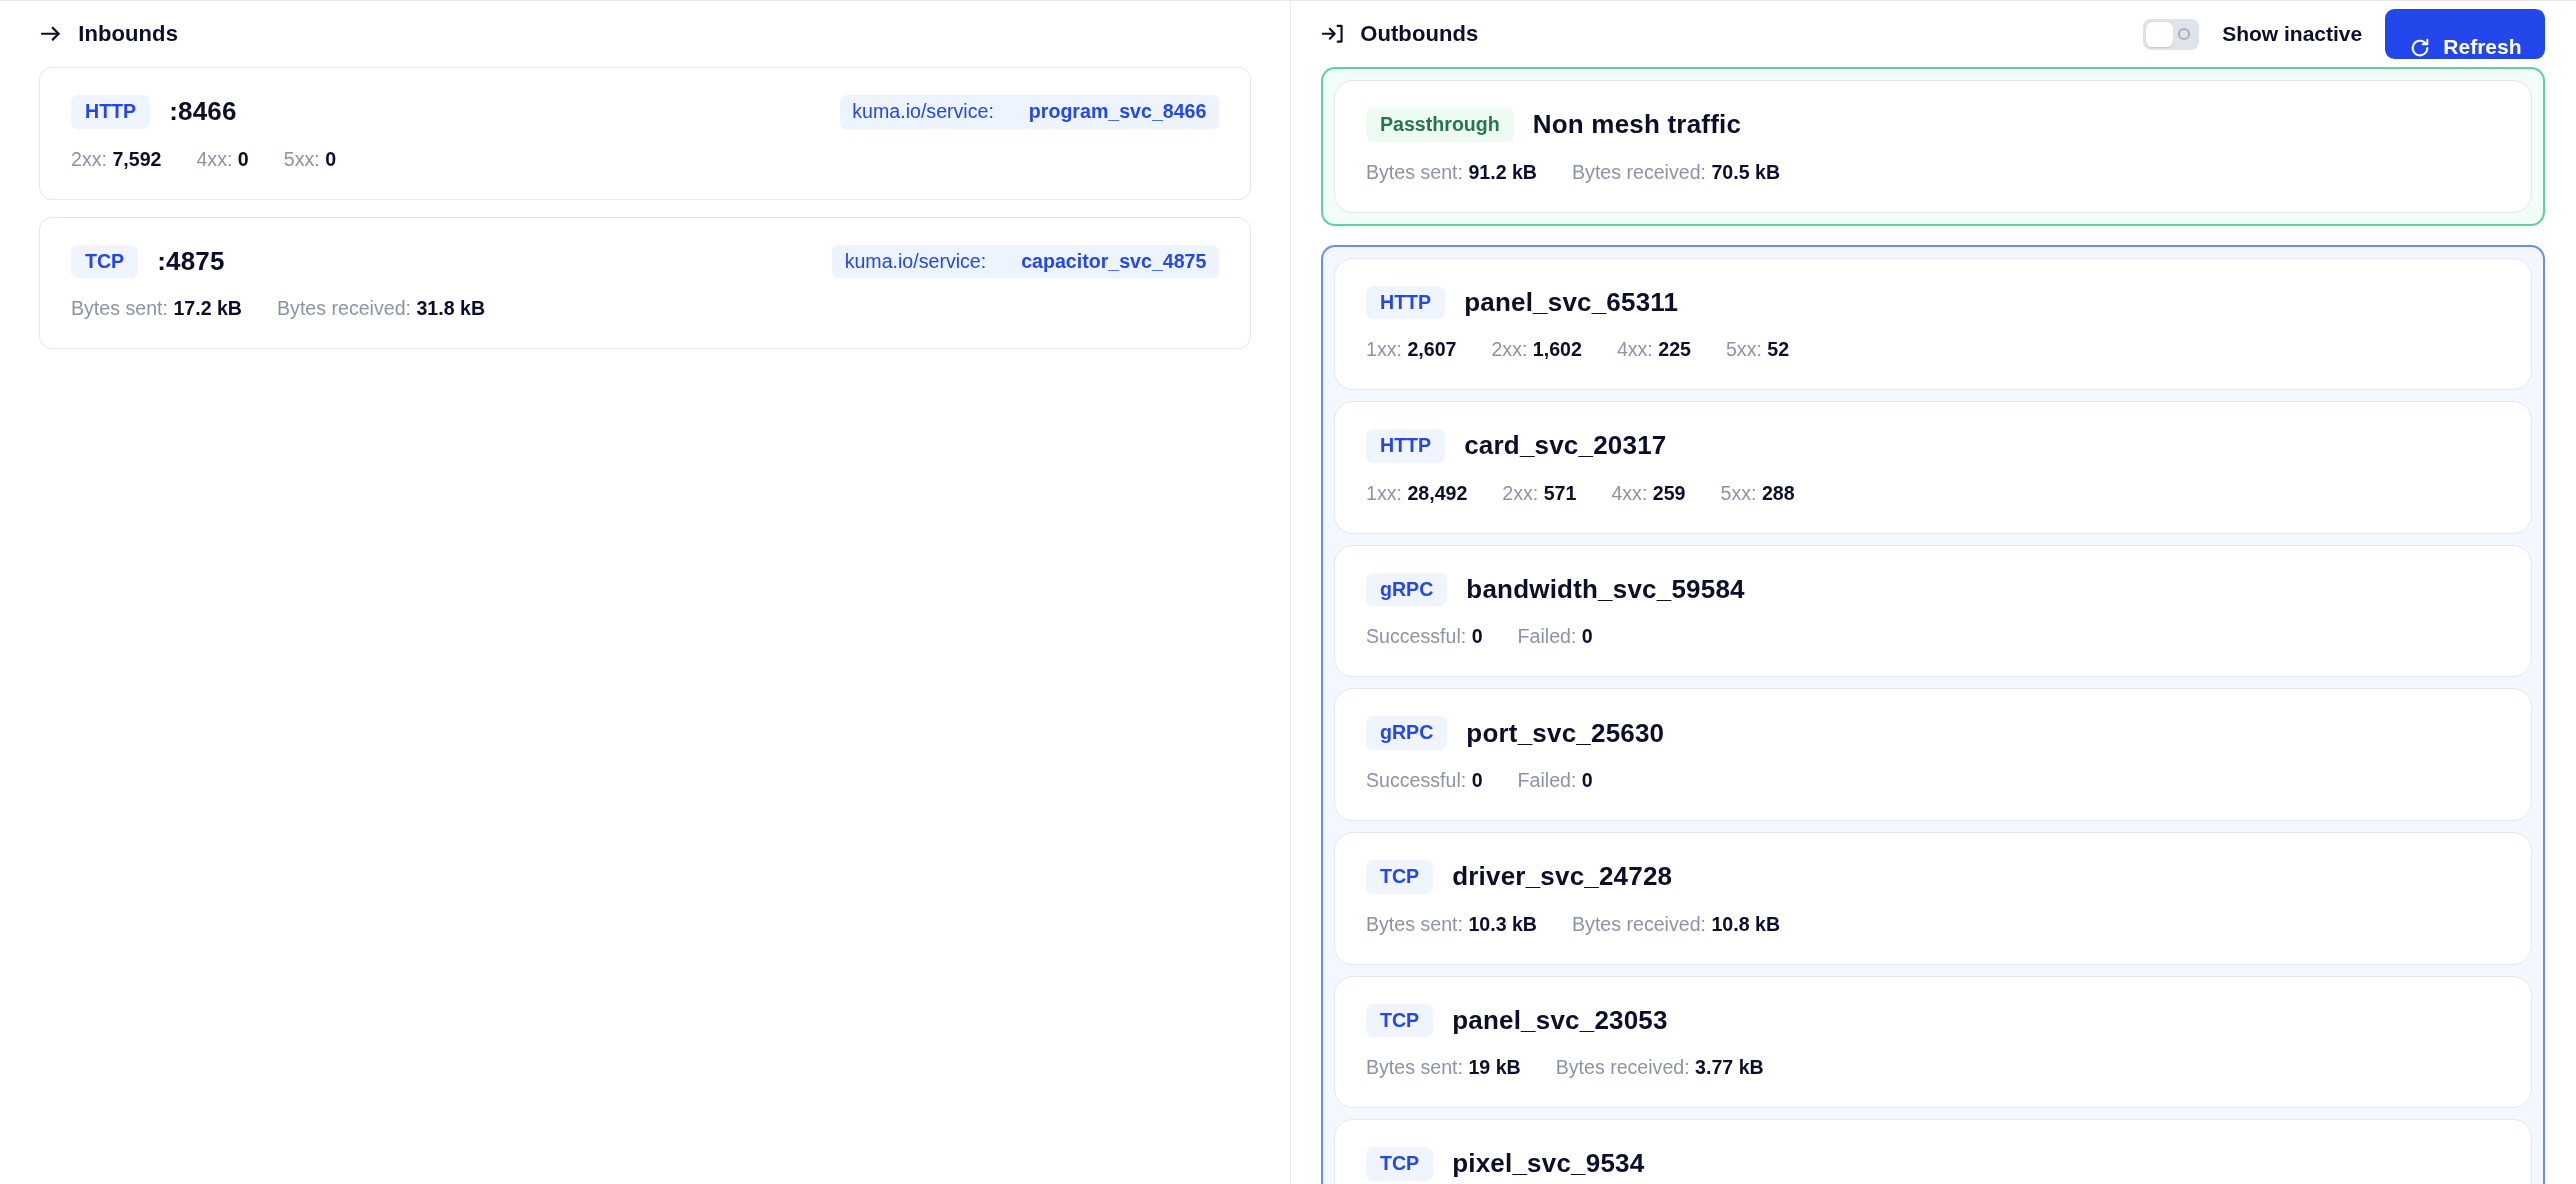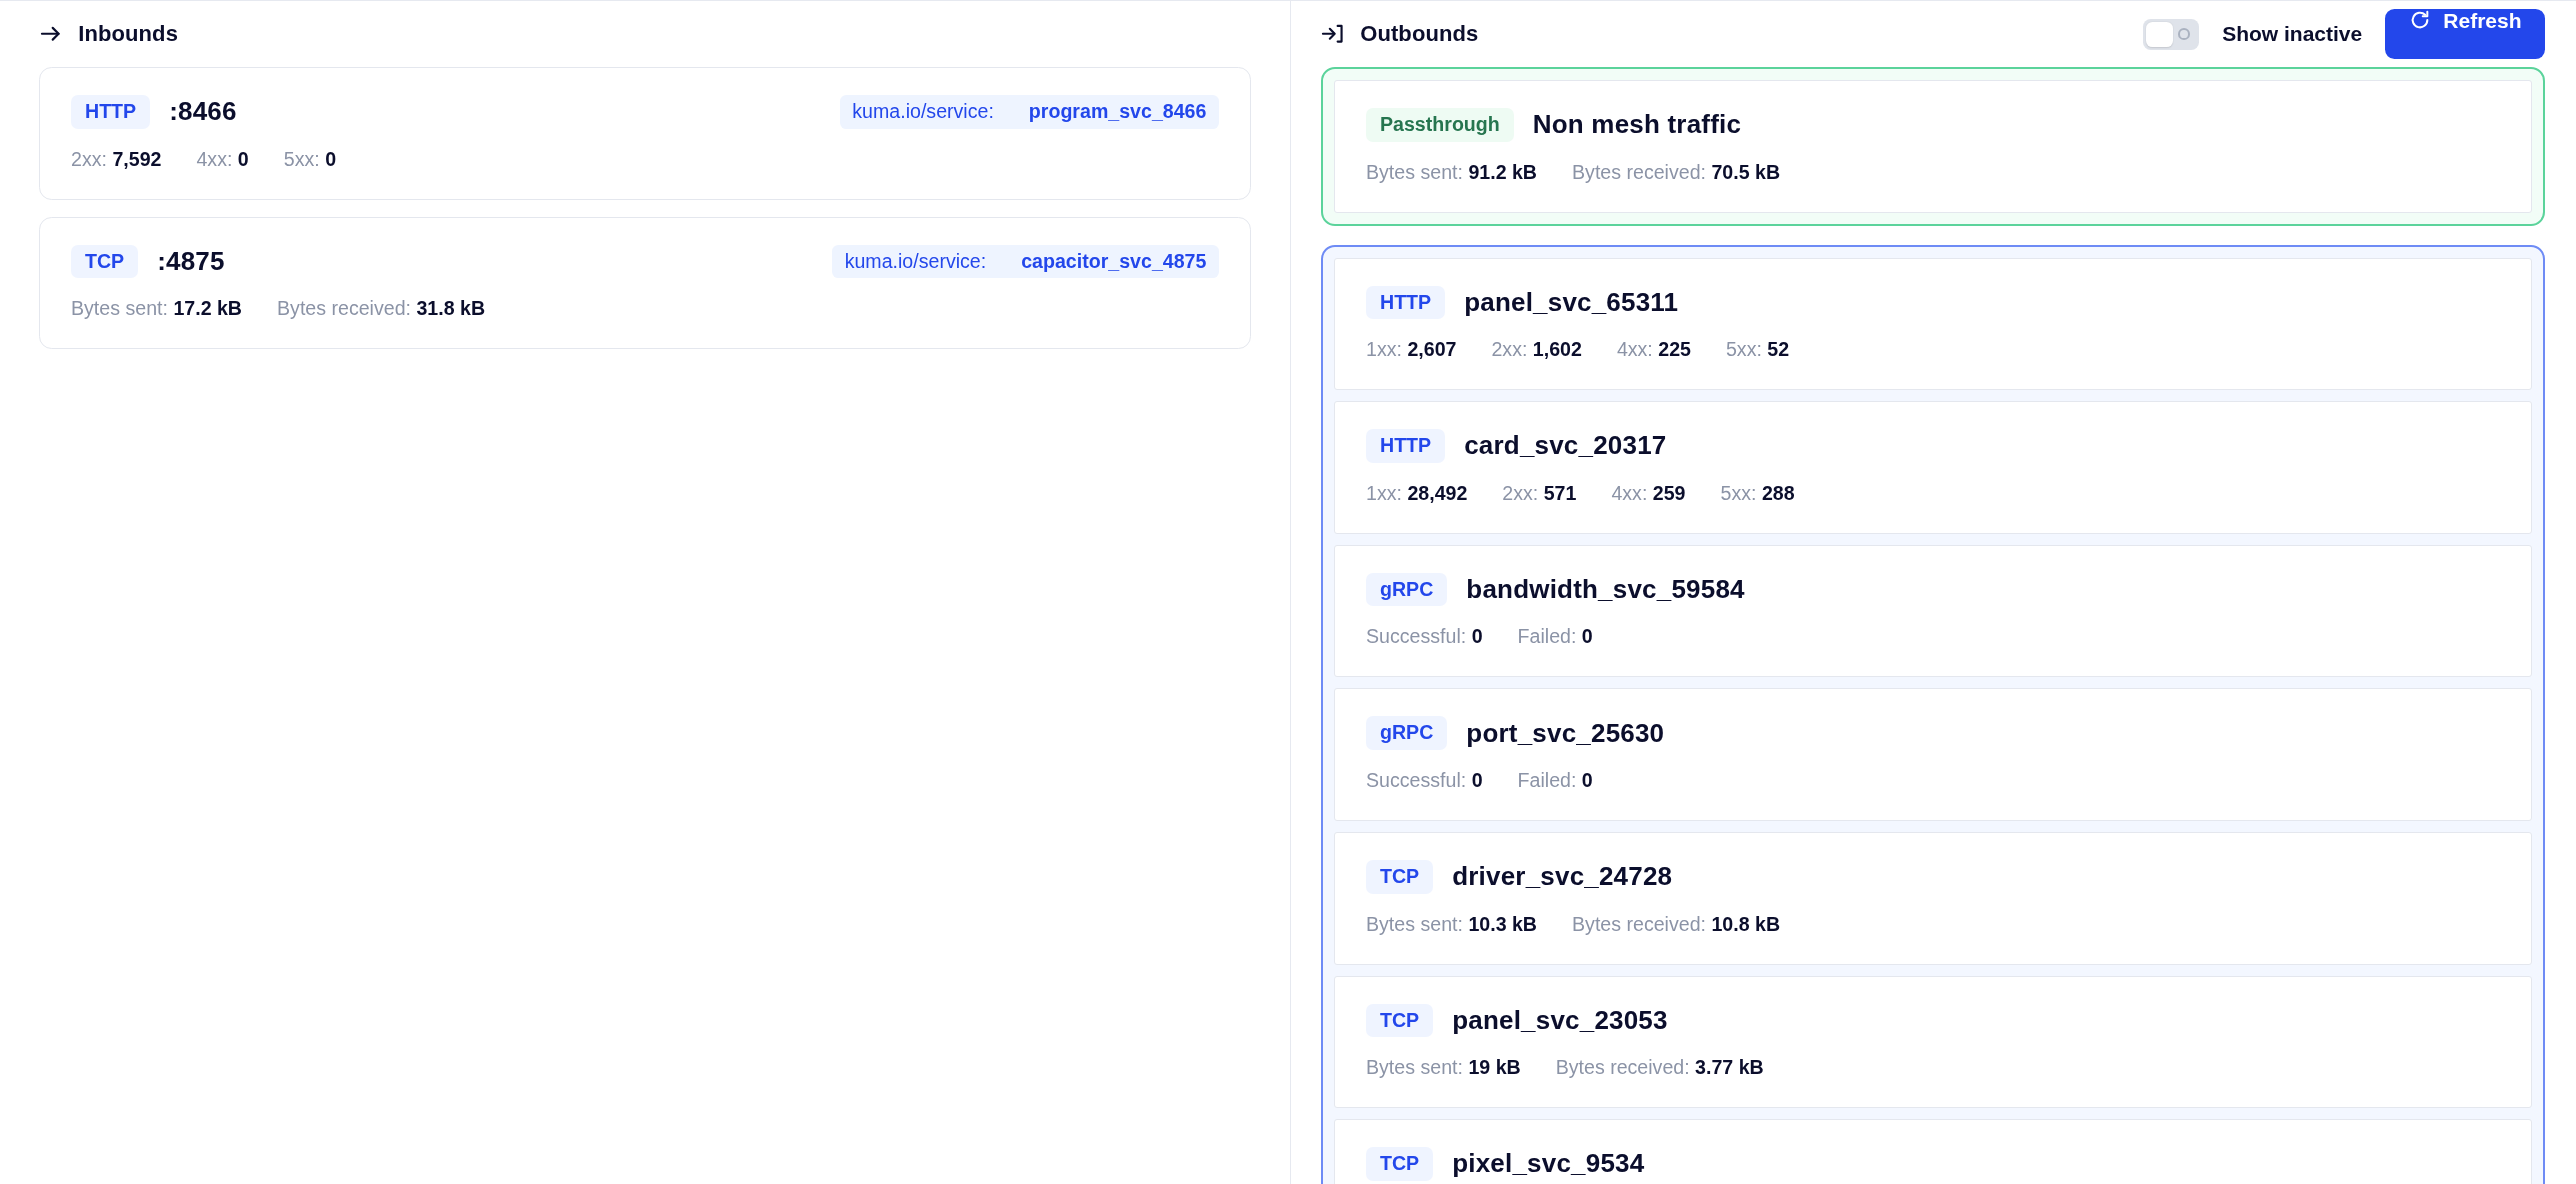--- a/index.html
+++ b/index.html
@@ -82,21 +82,21 @@
 
   
   .btn-refresh {
     height: 50px;
     background: #2347eb;
     color: #ffffff;
     border: none;
     border-radius: 9.4px;
     padding: 0 23.5px;
     display: flex;
-    align-items: flex-start;
+    align-items: flex-end;
     gap: 12.6px;
     font-size: 21px;
     font-weight: 700;
     font-family: "Liberation Sans", sans-serif;
     cursor: pointer;
   }
 
   
   .card {
     background: #ffffff;
@@ -174,21 +174,21 @@
     padding: 11px;
   }
   .group-green {
     border: 2.4px solid #5bd39b;
     background: #f2fdf7;
   }
   .group-blue {
     border: 2.4px solid #6e8bf5;
     background: #f3f7ff;
   }
-  .group .card { border-radius: 3px; }
+  .group .card { border-radius: 19px; }
   .group .card + .card { margin-top: 11px; }
 </style>
 </head>
 <body>
 
 <div class="app">
 
   <div class="panel panel-inbounds">
     <div class="panel-head">
       <span class="head-icon">

